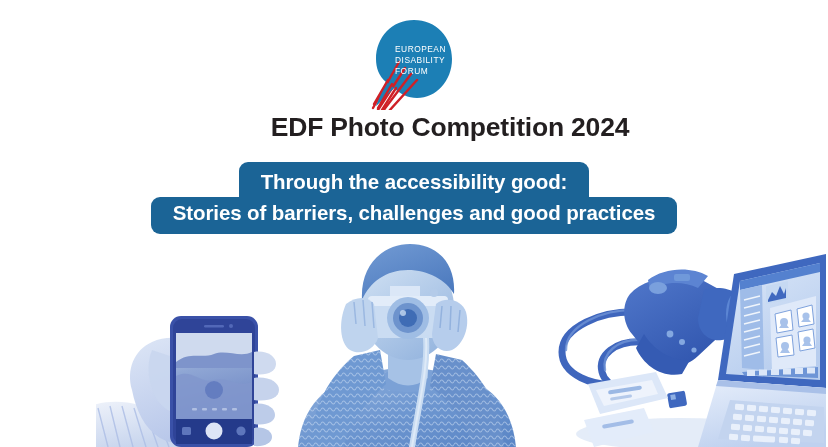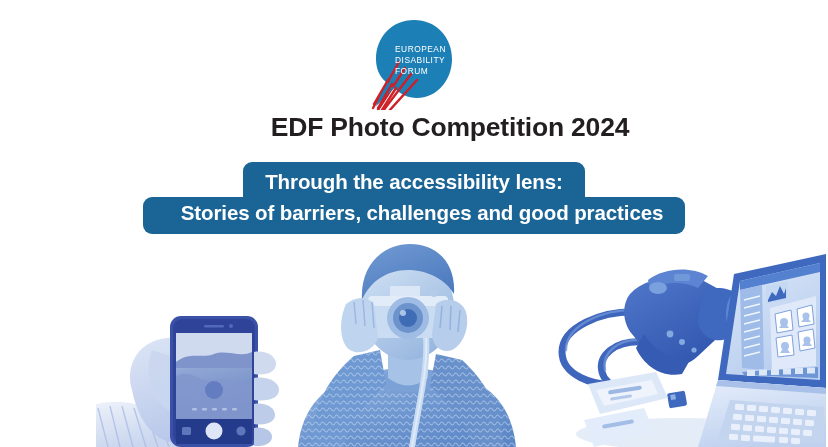--- a/index.html
+++ b/index.html
@@ -67,21 +67,21 @@
     line-height: 24px;
     white-space: nowrap;
     box-sizing: border-box;
   }
   .tagline-line-1 {
     border-radius: 9px 9px 0 0;
     padding: 8px 22px 4px 22px;
   }
   .tagline-line-2 {
     border-radius: 9px;
-    padding: 4px 22px 9px 38px;
+    padding: 4px 22px 9px 22px;
     margin-top: -1px;
   }
 
   
   #photo-strip {
     position: absolute;
     left: 0;
     top: 238px;
     width: 828px;
     height: 209px;
@@ -142,21 +142,21 @@
 
       <text x="31" y="34" fill="#ffffff" font-family="'Liberation Sans', sans-serif" font-size="8.4" letter-spacing="0.5">EUROPEAN</text>
       <text x="31" y="45" fill="#ffffff" font-family="'Liberation Sans', sans-serif" font-size="8.4" letter-spacing="0.5">DISABILITY</text>
       <text x="31" y="56" fill="#ffffff" font-family="'Liberation Sans', sans-serif" font-size="8.4" letter-spacing="0.5">FORUM</text>
     </svg>
   </div>
 
   <div id="poster-title">EDF Photo Competition 2024</div>
 
   <div id="tagline-banner">
-    <div class="tagline-line tagline-line-1">Through the accessibility lens:</div>
+    <div class="tagline-line tagline-line-1">Through the accessibility good:</div>
     <div class="tagline-line tagline-line-2">Stories of barriers, challenges and good practices</div>
   </div>
 
   <div id="photo-strip">
 
     <div class="photo-cell" id="photo-phone">
       <svg class="photo-svg" viewBox="0 0 214 209" preserveAspectRatio="xMidYMax meet">
         <defs>
           <linearGradient id="skinG" x1="0" y1="0" x2="0.3" y2="1">
             <stop offset="0%" stop-color="#dde6f6"></stop>

